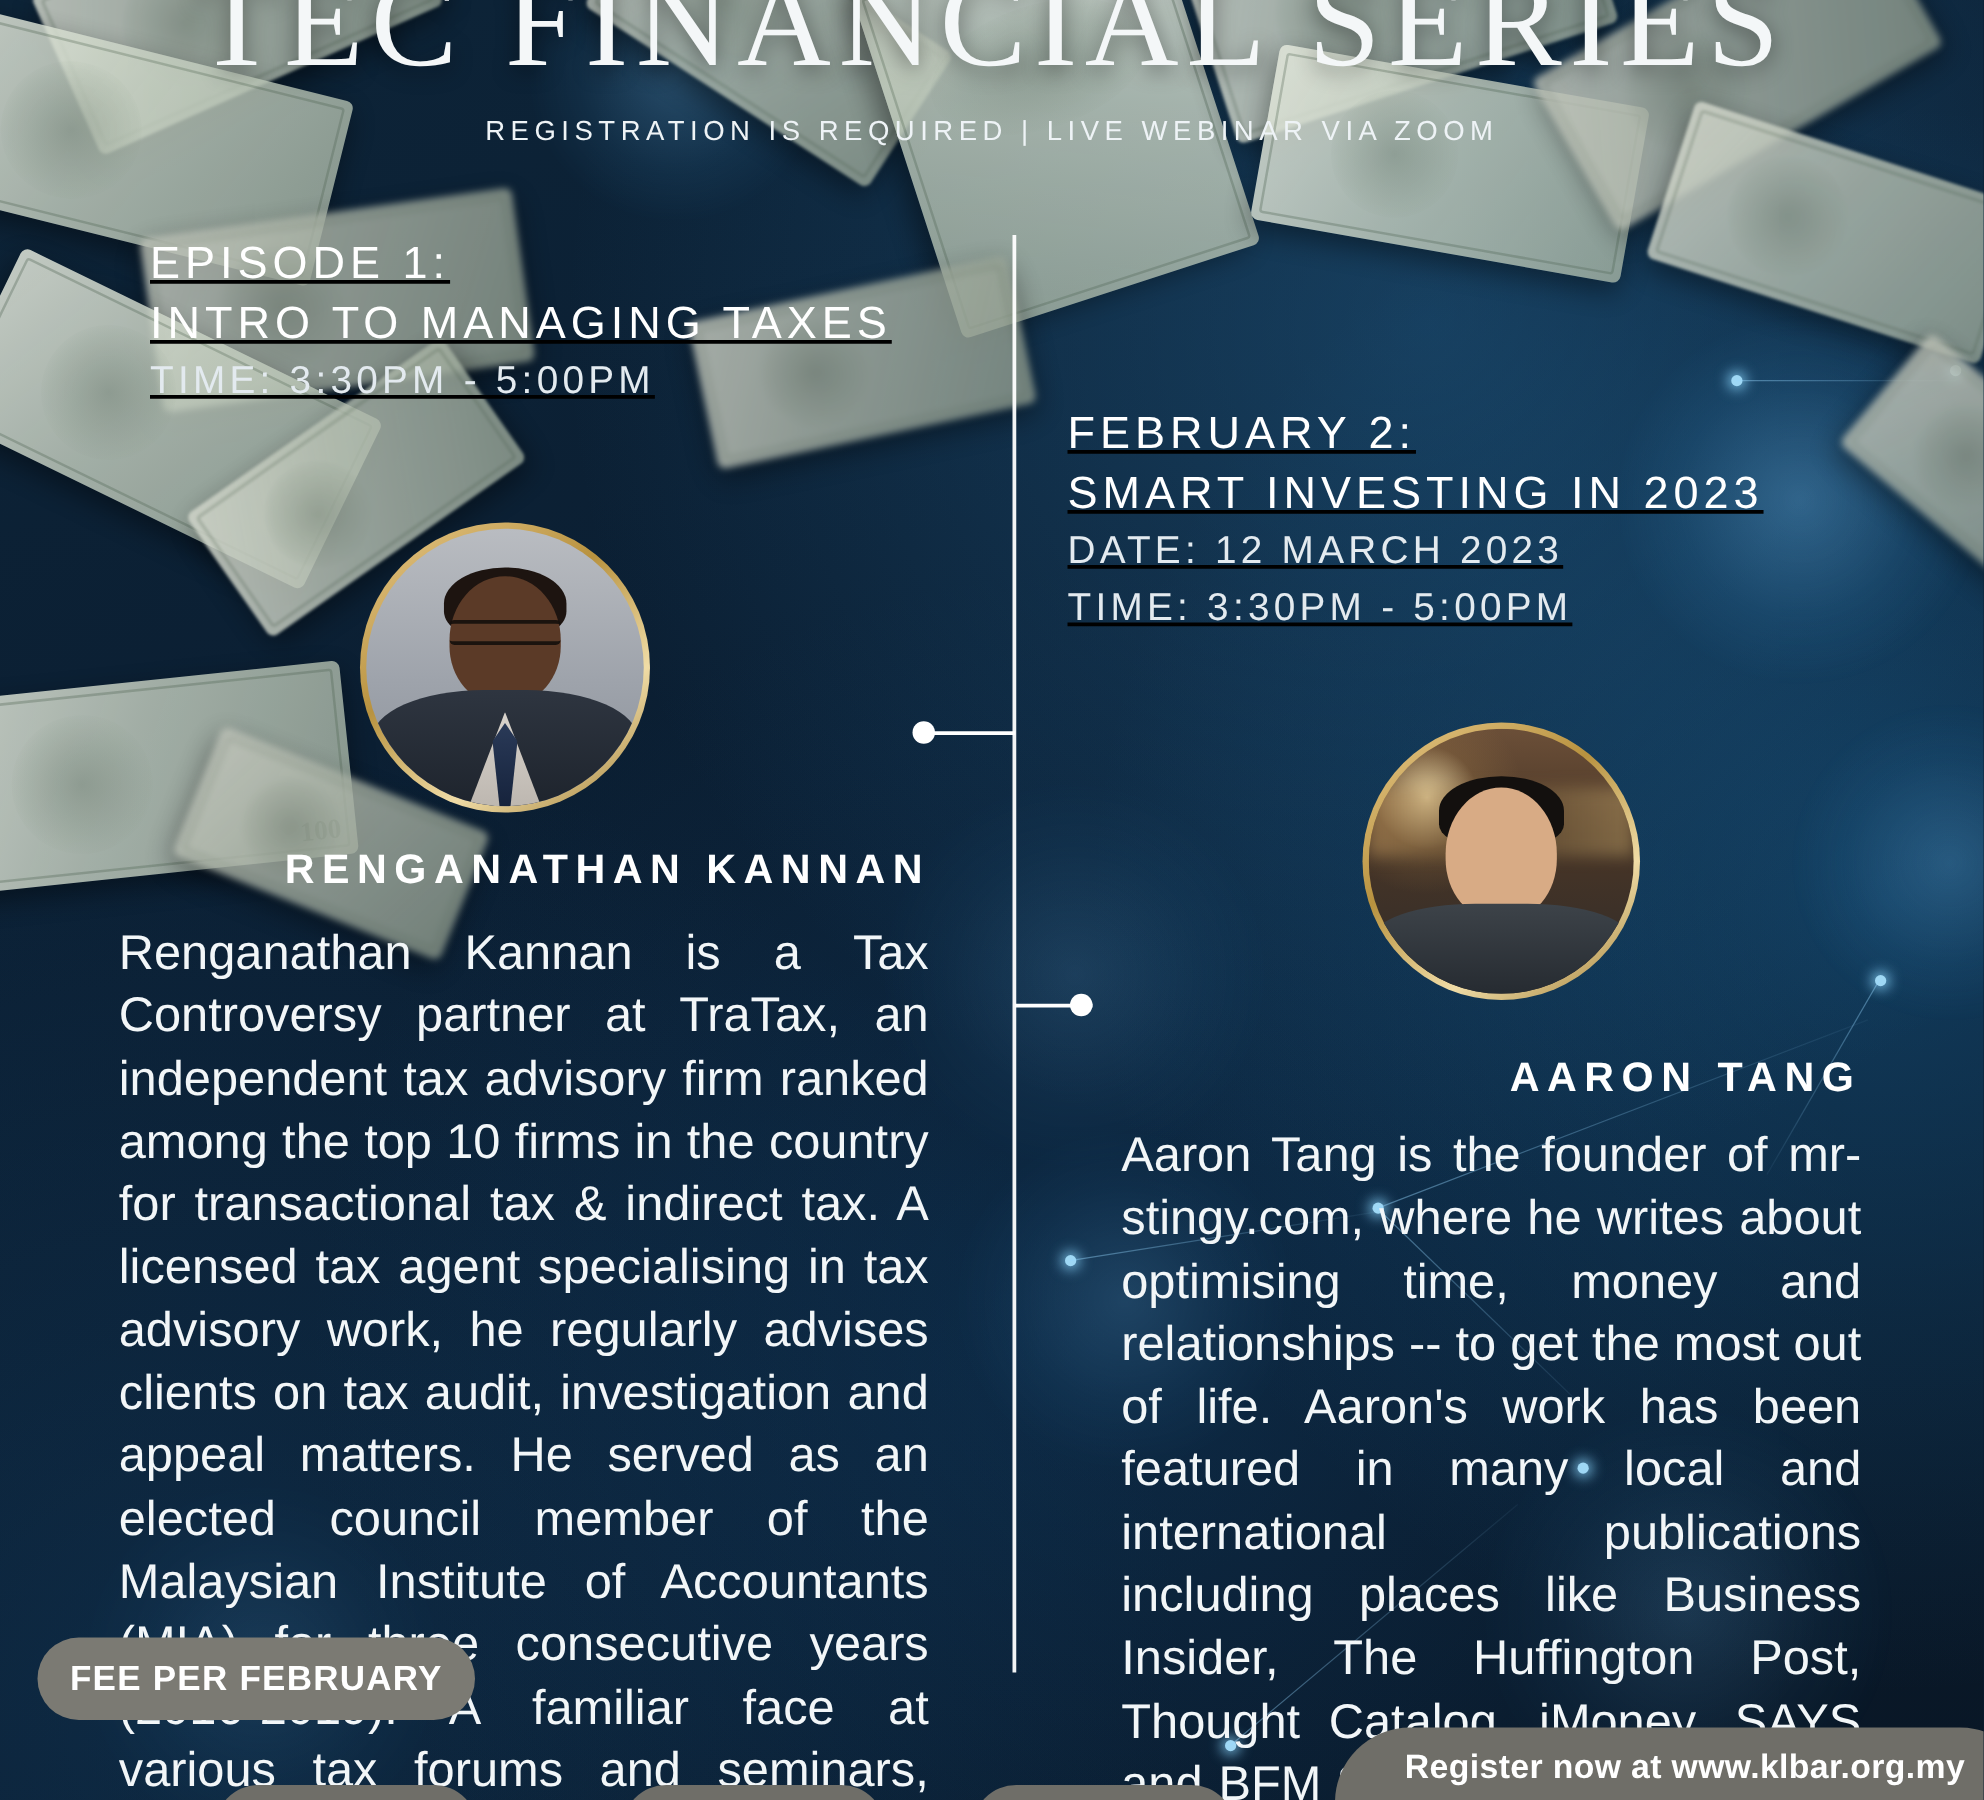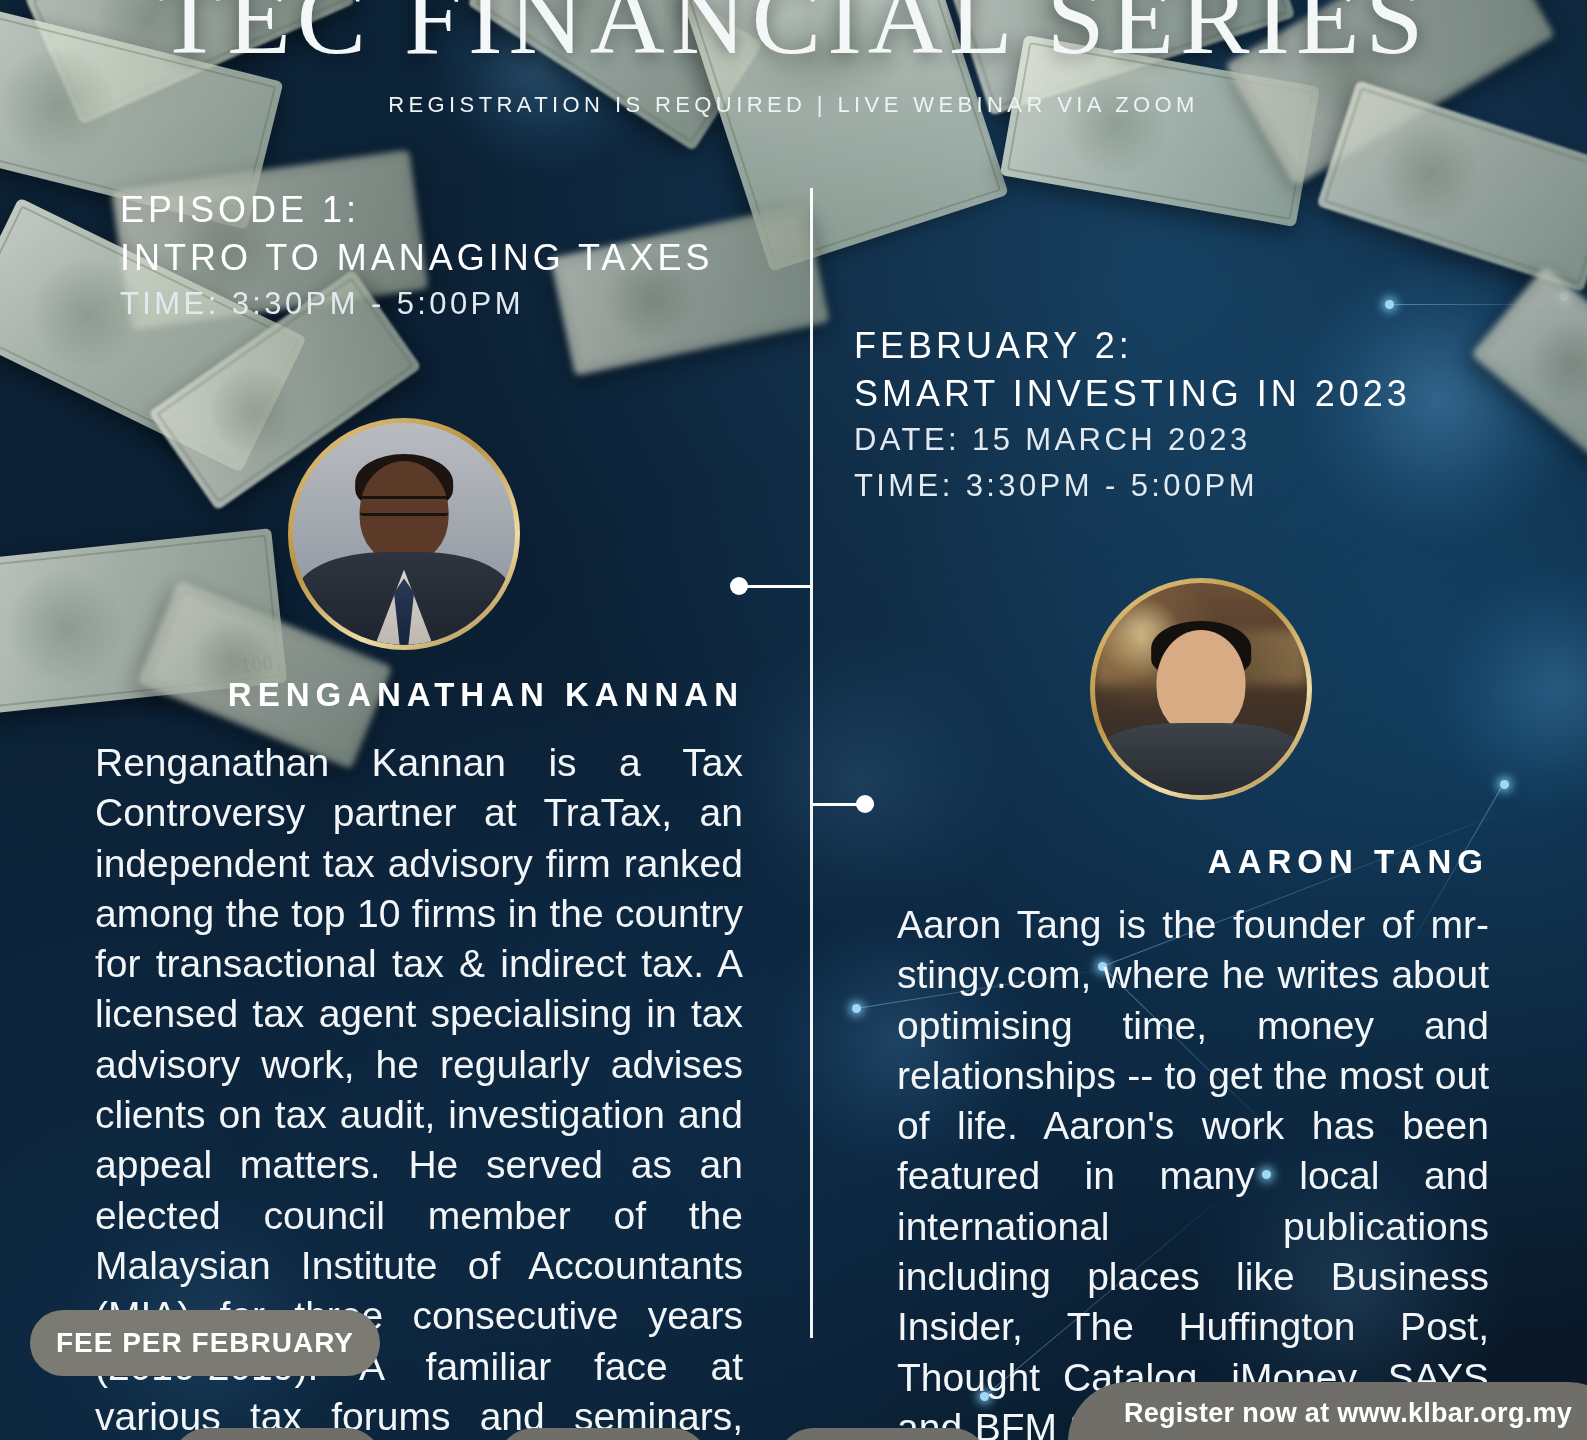--- a/index.html
+++ b/index.html
@@ -122,21 +122,21 @@
     background: #ffffff;
   }
   .dot {
     position: absolute;
     width: 18px; height: 18px;
     border-radius: 50%;
     background: #ffffff;
   }
 
   
-  .ep { position: absolute; }
+  .ep { position: absolute; text-decoration: underline; }
   .ep-num {
     font-size: 36px;
     letter-spacing: 4px;
     color: #ffffff;
     font-weight: 300;
     line-height: 1.32;
   }
   .ep-name {
     font-size: 36px;
     letter-spacing: 4px;
@@ -384,21 +384,21 @@
       <div class="tie"></div>
     </div>
   </div>
 
   <div class="speaker-name" style="left:92px; top:676px; width:652px;">RENGANATHAN KANNAN</div>
   <div class="bio" style="left:95px; top:738px; width:648px;">Renganathan Kannan is a Tax Controversy partner at TraTax, an independent tax advisory firm ranked among the top 10 firms in the country for transactional tax &amp; indirect tax. A licensed tax agent specialising in tax advisory work, he regularly advises clients on tax audit, investigation and appeal matters. He served as an elected council member of the Malaysian Institute of Accountants (MIA) for three consecutive years (2016-2019). A familiar face at various tax forums and seminars, Renganathan regularly speaks about tax matters</div>
 
   <div class="ep" style="left:854px; top:322px;">
     <div class="ep-num">FEBRUARY 2:</div>
     <div class="ep-name">SMART INVESTING IN 2023</div>
-    <div class="ep-meta">DATE: 15 MARCH 2023</div>
+    <div class="ep-meta">DATE: 12 MARCH 2023</div>
     <div class="ep-meta">TIME: 3:30PM - 5:00PM</div>
   </div>
 
   <div class="portrait" style="left:1090px; top:578px; width:222px; height:222px;">
     <div class="ph ph-2">
       <div class="blurbar"></div>
       <div class="hair"></div>
       <div class="head"></div>
       <div class="body"></div>
     </div>

